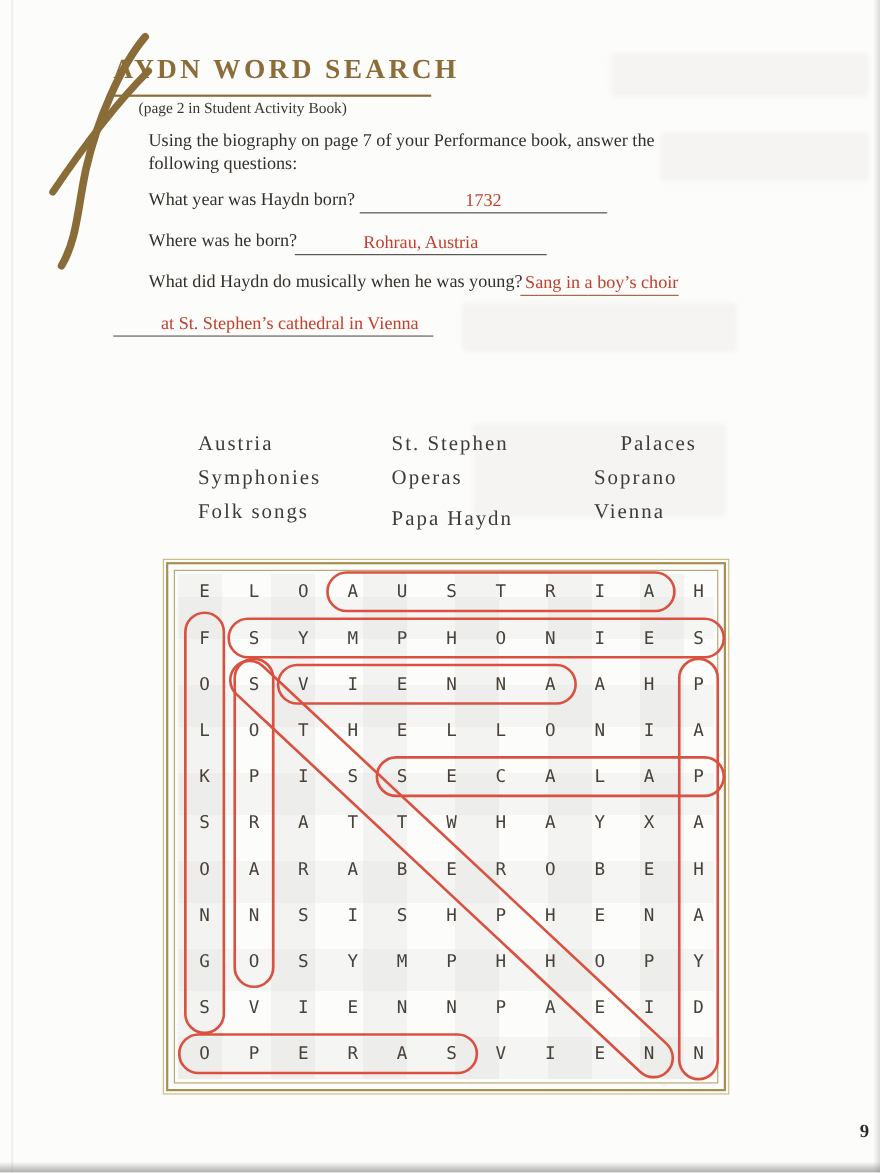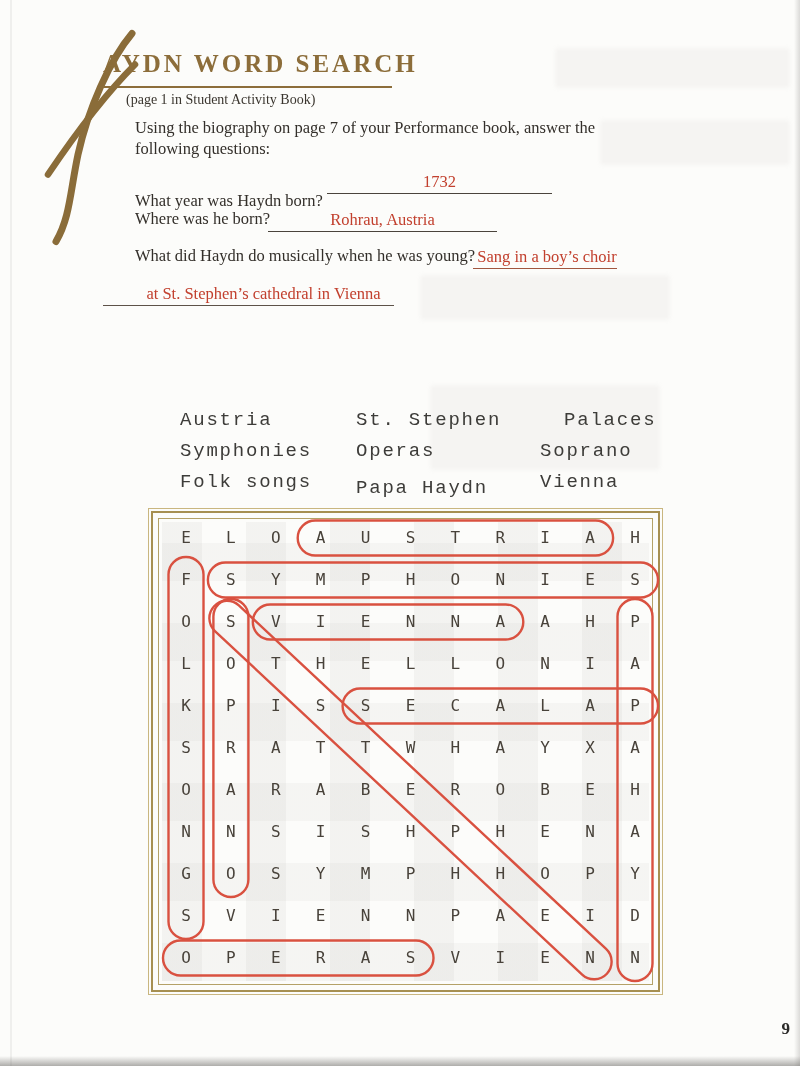--- a/index.html
+++ b/index.html
@@ -19,22 +19,22 @@
   
   .para{position:absolute;left:135px;width:545px;font-size:16.5px;line-height:21px;}
   .q-label{position:absolute;font-size:16.5px;white-space:nowrap;}
   .answer-line{position:absolute;height:22px;border-bottom:1.4px solid #4a443c;
                text-align:center;}
   .red{color:var(--answer-red,#c2402e);}
   .answer-text{font-size:16.5px;line-height:22px;}
   .red-underline{border-bottom:1.4px solid #a0563f;}
 
   
-  .word-item{position:absolute;font-family:Liberation Mono, monospace;font-size:19px;
-             letter-spacing:1.8px;color:#3d3c39;white-space:nowrap;margin-top:16px;}
+  .word-item{position:absolute;font-family:Liberation Serif, serif;font-size:19px;
+             letter-spacing:1.8px;color:#3d3c39;white-space:nowrap;}
 
   
   .ws-outer{position:absolute;left:148px;top:508px;width:515px;height:487px;
             border:1px solid #c9b67f;box-sizing:border-box;}
   .ws-mid{position:absolute;inset:2px;border:2px solid var(--border-gold,#a68f51);}
   .ws-inner{position:absolute;inset:9px;border:1px solid #b4a167;}
   .plaid{position:absolute;inset:13px;
      background-image:
        repeating-linear-gradient(90deg, rgba(190,188,184,0.14) 0 40px, rgba(0,0,0,0) 40px 84px),
        repeating-linear-gradient(0deg, rgba(190,188,184,0.11) 0 38px, rgba(0,0,0,0) 38px 80px);}
@@ -66,28 +66,28 @@
   <div class="drop-cap">
     <span class="visually-hidden">H</span>
     <svg viewBox="0 0 110 235">
       <path d="M92,14 C70,40 48,90 38,135 C30,173 30,198 16,222" stroke="#8a6c39" stroke-width="7" fill="none" stroke-linecap="round"></path>
       <path d="M8,155 C35,115 65,75 95,45" stroke="#8a6c39" stroke-width="6.5" fill="none" stroke-linecap="round"></path>
     </svg>
   </div>
 
   <div class="title">AYDN WORD SEARCH</div>
   <div class="title-rule"></div>
-  <div class="subtitle">(page 1 in Student Activity Book)</div>
+  <div class="subtitle">(page 2 in Student Activity Book)</div>
 
   <div class="para" style="top:117px;">
     <div>Using the biography on page 7 of your Performance book, answer the</div>
     <div>following questions:</div>
   </div>
 
-  <span class="q-label" style="left:135px;top:171px;margin-top:20px;">What year was Haydn born?</span>
+  <span class="q-label" style="left:135px;top:171px;">What year was Haydn born?</span>
   <div class="answer-line" style="left:327px;top:171px;width:225px;">
     <span class="answer-text red">1732</span>
   </div>
 
   <span class="q-label" style="left:135px;top:209px;">Where was he born?</span>
   <div class="answer-line" style="left:268px;top:209px;width:229px;">
     <span class="answer-text red">Rohrau, Austria</span>
   </div>
 
   <span class="q-label" style="left:135px;top:246px;">What did Haydn do musically when he was young?</span>

